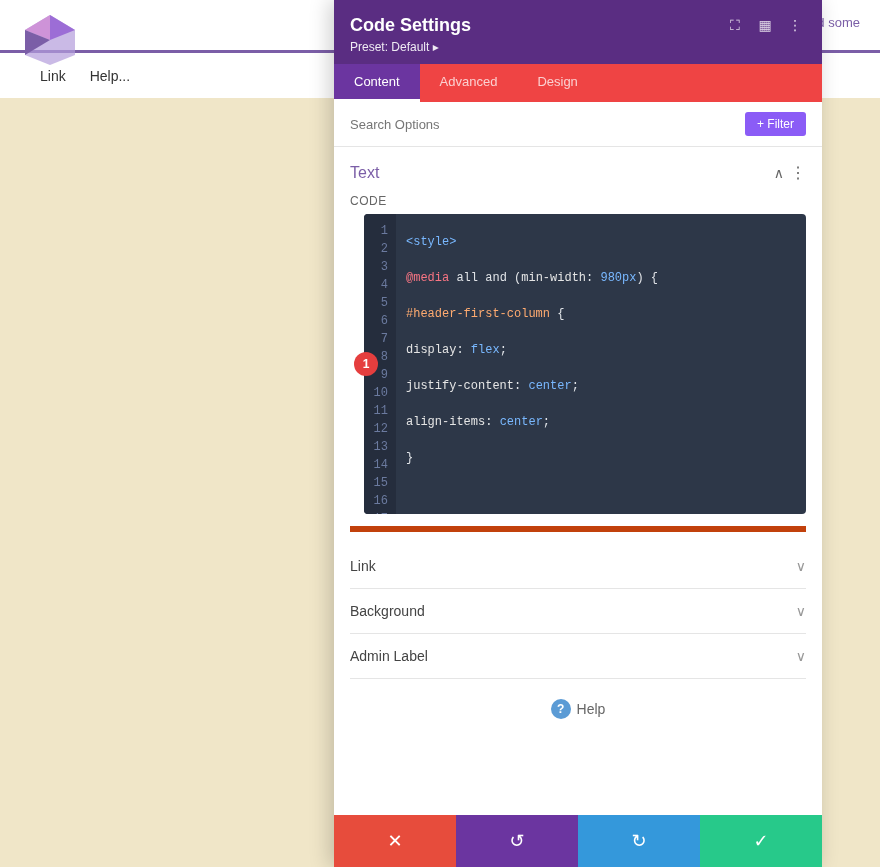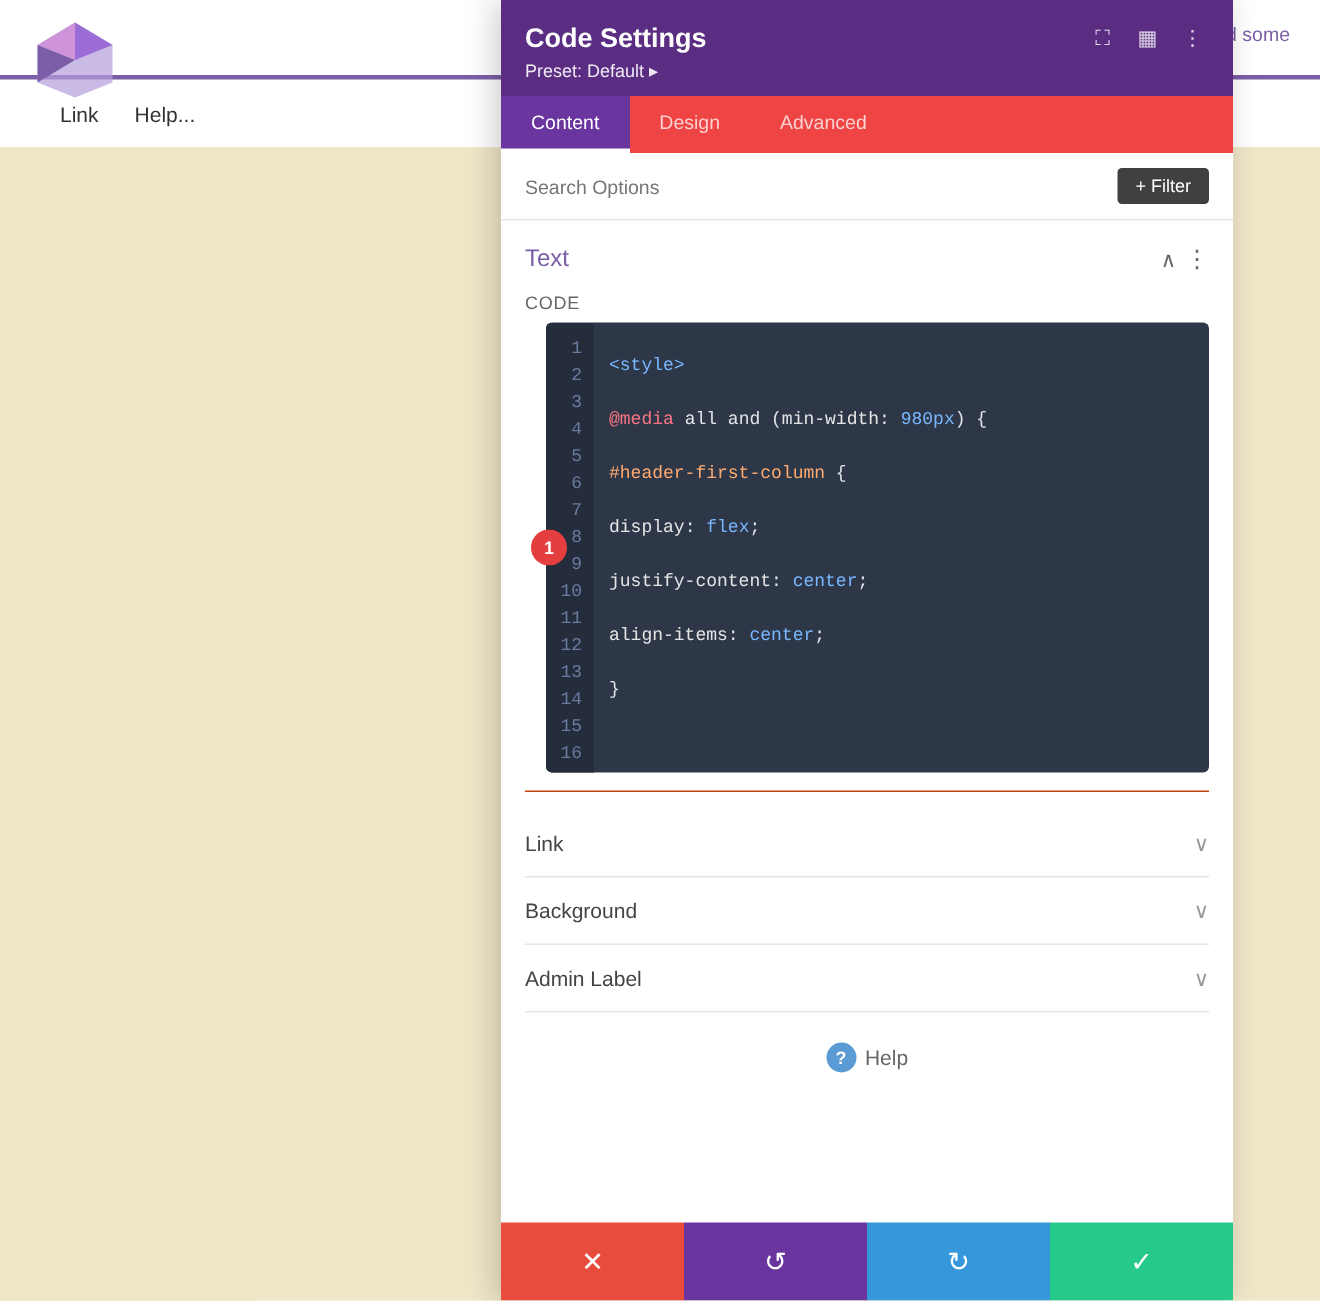--- a/index.html
+++ b/index.html
@@ -175,40 +175,40 @@
       outline: none;
       font-size: 13px;
       color: #be185d;
       background: transparent;
     }
 
     .filter-btn {
       display: flex;
       align-items: center;
       gap: 4px;
-      background: #404040;
+      background: #8b5cf6;
       color: #fff;
       border: none;
       padding: 5px 12px;
       border-radius: 3px;
       font-size: 12px;
       cursor: pointer;
     }
 
     
     .panel-body {
       flex: 1;
       overflow-y: auto;
       padding: 16px;
     }
 
     
     .section {
       margin-bottom: 12px;
-      border-bottom: 1px solid #c2410c;
+      border-bottom: 6px solid #c2410c;
       padding-bottom: 12px;
     }
 
     .section-header {
       display: flex;
       align-items: center;
       justify-content: space-between;
       margin-bottom: 12px;
     }
 
@@ -426,22 +426,22 @@
         <div class="header-icon">⋮</div>
       </div>
     </div>
     <div class="panel-preset">
       <span>Preset: Default ▸</span>
     </div>
   </div>
 
   <div class="tabs">
     <div class="tab active">Content</div>
+    <div class="tab">Advanced</div>
     <div class="tab">Design</div>
-    <div class="tab">Advanced</div>
   </div>
 
   <div class="search-bar">
     <input class="search-input" type="text" placeholder="Search Options" style="">
     <button class="filter-btn">+ Filter</button>
   </div>
 
   <div class="panel-body">
 
     <div class="section">

